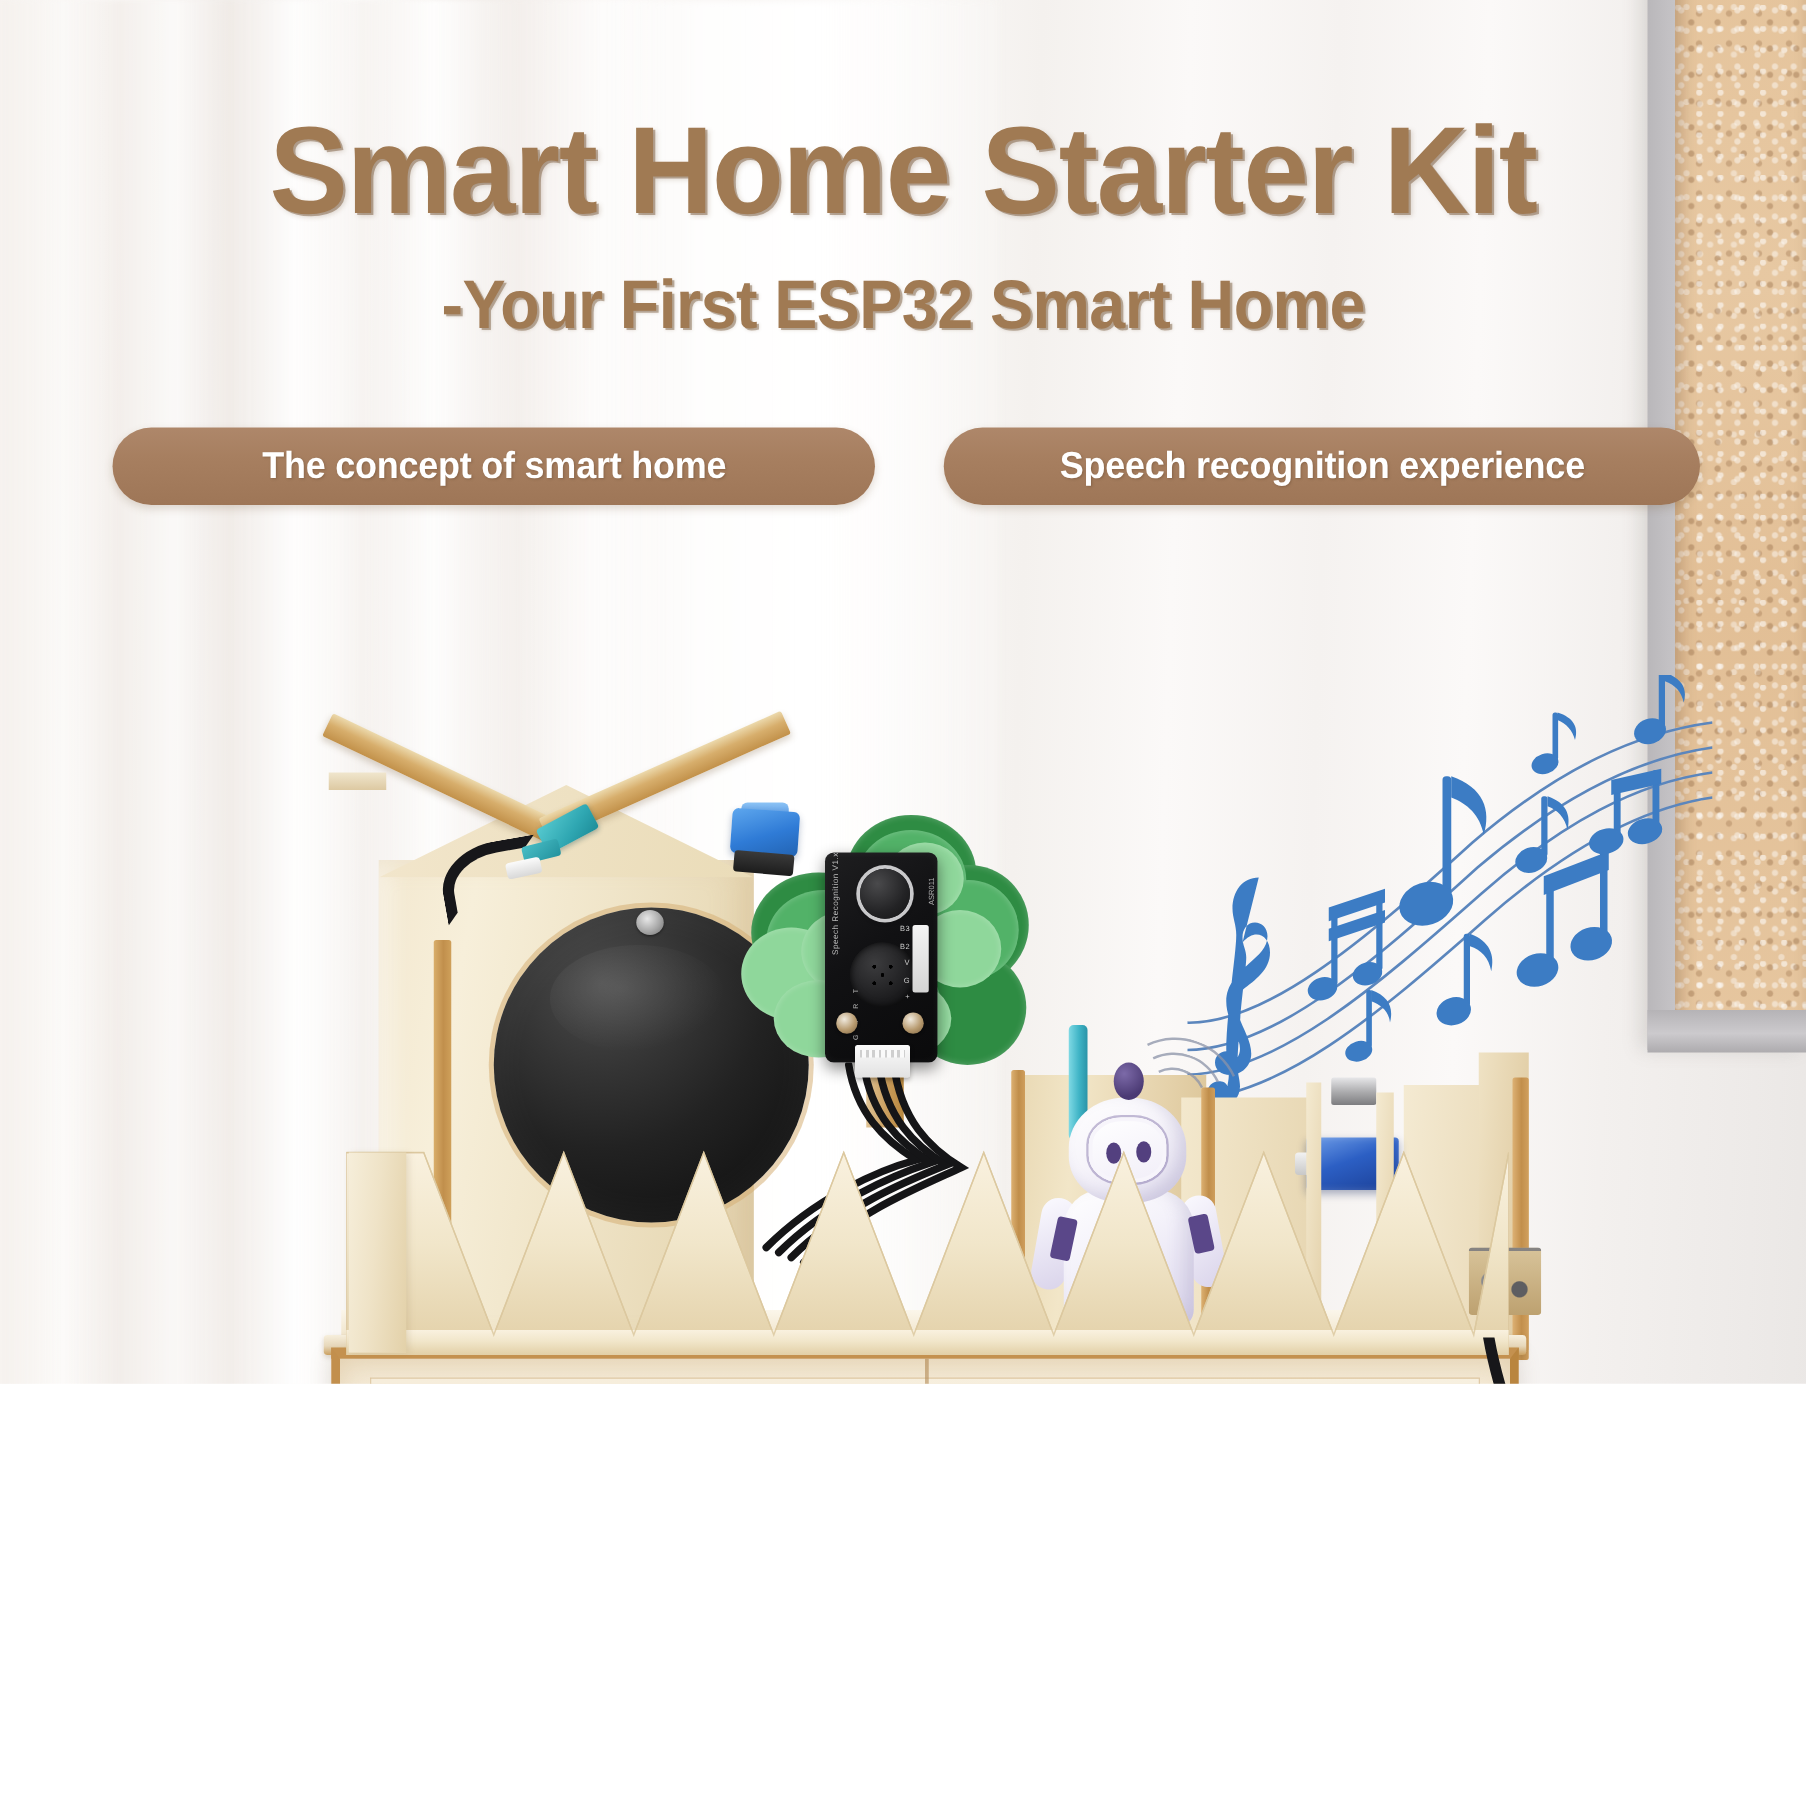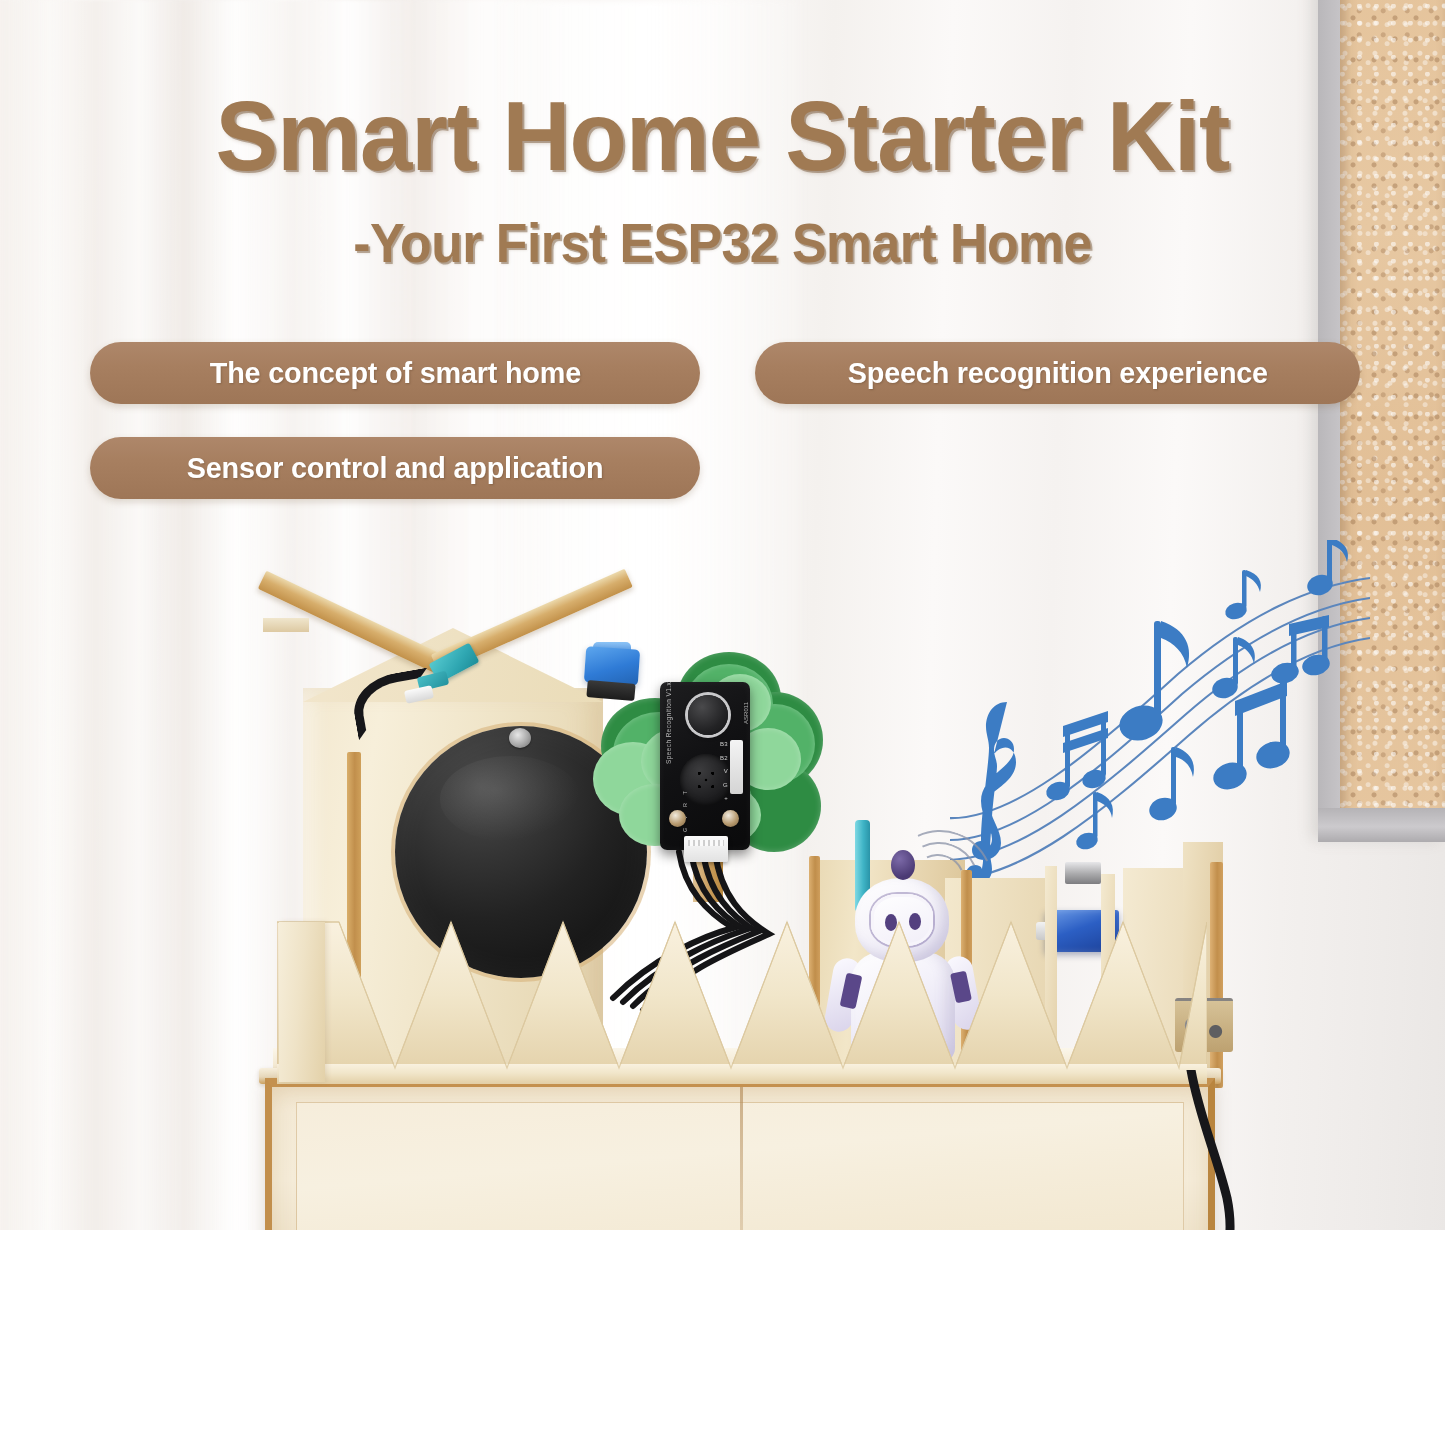--- a/index.html
+++ b/index.html
@@ -3,21 +3,21 @@
 <meta charset="utf-8">
 <title>Smart Home Starter Kit</title>
 <style>
   * { margin:0; padding:0; box-sizing:border-box; }
   html,body{ width:1445px; height:1445px; overflow:hidden; }
   body{
     font-family:"Liberation Sans", sans-serif;
     background:#ffffff;
     position:relative;
   }
-  #poster{ position:absolute; inset:0; width:1445px; height:1230px; overflow:hidden; }
+  #poster{ position:absolute; inset:0; width:1445px; height:1107px; overflow:hidden; }
 
   
   .bg-wall{
     position:absolute; left:0; top:0; width:1445px; height:1300px;
     background:
       linear-gradient(92deg,
         #f7f4f1 0%, #fbf9f7 6%, #f3efec 12%, #fdfcfb 19%,
         #f1ece8 26%, #fbf8f6 33%, #f6f2ef 40%, #fcfaf9 48%,
         #f4f1ee 56%, #fbf9f8 64%, #f5f2f0 72%, #fbf9f8 80%,
         #f3f0ee 88%, #eeebe9 95%, #eae7e5 100%);
@@ -785,18 +785,15 @@
   <div class="headline">Smart Home Starter Kit</div>
   <div class="subhead">-Your First ESP32 Smart Home</div>
 
   <div class="pills">
     <div class="pill p2">
       <span>Speech recognition experience</span>
     </div>
     <div class="pill p1">
       <span>The concept of smart home</span>
     </div>
-    <div class="pill p3">
-      <span>Sensor control and application</span>
-    </div>
   </div>
 
 </div>
 
 </body></html>

